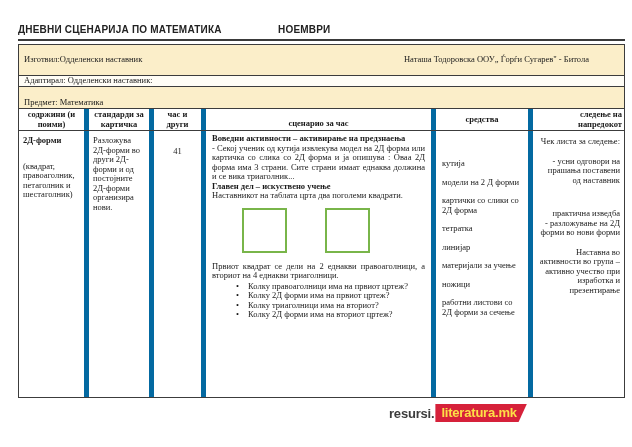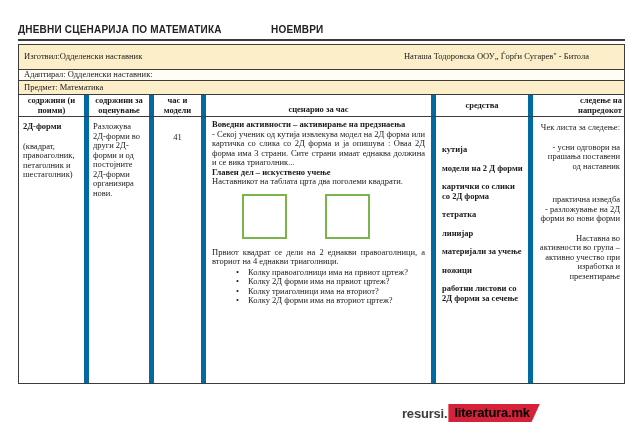--- a/index.html
+++ b/index.html
@@ -4,71 +4,71 @@
 <style>
   * { box-sizing: border-box; margin: 0; padding: 0; }
   html,body { width: 632px; height: 447px; background: #ffffff; }
   body { font-family: "Liberation Serif", serif; color: #1a1a1a; }
   .page { position: relative; width: 632px; height: 447px; background: #fff; overflow: hidden; }
 
   
   .title-bar { position: absolute; left: 18px; top: 24px; width: 607px; height: 12px;
                font-family: "Liberation Sans", sans-serif; font-weight: bold; font-size: 10px; color: #222; }
   .title-main { position: absolute; left: 0; top: 0; letter-spacing: .2px; }
-  .title-month { position: absolute; left: 253px; top: 0; letter-spacing: .2px; }
+  .title-month { position: absolute; left: 260px; top: 0; letter-spacing: .2px; }
   .title-underline { position: absolute; left: 18px; top: 39px; width: 607px; height: 2px; background: #3a3a3a; }
 
   
   .doc-table { position: absolute; left: 18px; top: 44px; width: 607px; border: 1.5px solid #3c3c3c; background: #fff; font-size: 8.5px; line-height: 9.5px; }
   .meta-row { border-bottom: 1px solid #3c3c3c; padding: 1px 5px; display: flex; align-items: center; }
   .meta-row.cream { background: #fbeec9; }
   .meta-row.white { background: #fffdf6; }
-  .r1 { height: 25px; justify-content: space-between; text-align: center; }
+  .r1 { height: 31px; justify-content: space-between; text-align: center; }
   .r1 .meta-value { padding-right: 30px; }
   .r2 { height: 11px; }
-  .r3 { height: 14px; }
+  .r3 { height: 22px; align-items: flex-end; }
   .r4 { height: 18px; }
 
   .grid { display: grid; grid-template-columns: 70px 65px 52px 230px 97px 1fr; }
   .grid > div { border-right: 5px solid #0369a1; }
   .grid > div:last-child { border-right: none; text-align: right; }
 
   .hdr { border-bottom: 1px solid #3c3c3c; height: 22px; font-weight: bold; text-align: center; }
   .hdr > div { display: flex; align-items: center; justify-content: center; padding: 1px 2px; }
   .hdr > div.hdr-low { align-items: flex-end; padding-bottom: 2px; }
 
   .content { height: 266px; }
   .content > div { padding: 5px 4px; overflow: hidden; }
 
-  .cell-topic .topic-title { font-weight: bold; margin-bottom: 10px; }
+  .cell-topic .topic-title { font-weight: bold; margin-bottom: 16px; }
   .cell-standard { padding-right: 2px; }
   .cell-hour { text-align: center; padding-top: 16px !important; }
 
   .cell-scenario { padding: 3px 6px 0 6px !important; }
   .cell-scenario .bold-head { font-weight: bold; }
   .cell-scenario .para { text-align: justify; }
   .squares-row { display: flex; gap: 38px; margin: 7px 0 9px 30px; }
   .green-square { width: 45px; height: 45px; border: 2px solid #79b54a; background: #fff; }
   .bullets { margin-top: 1px; }
   .bullet-line { display: flex; margin-left: 24px; }
   .bullet-dot { width: 12px; flex: 0 0 12px; }
 
   .cell-resources { padding-top: 28px !important; padding-left: 6px !important; }
-  .res-item { margin-bottom: 9px; font-weight: bold; }
+  .res-item { margin-bottom: 9px; }
 
   .cell-monitor { padding-top: 6px !important; padding-left: 6px !important; padding-right: 4px !important; font-family: Liberation Serif, serif; }
   .mon-item { margin-bottom: 10px; }
   .mon-item.gap-big { margin-bottom: 24px; }
   .mon-item.gap-none { margin-bottom: 0; }
 
   
-  .logo { position: absolute; top: 404px; left: 402px; display: flex; align-items: center;
+  .logo { position: absolute; top: 404px; left: 389px; display: flex; align-items: center;
           font-family: "Liberation Sans", sans-serif; font-weight: bold; font-size: 13px; }
   .logo-prefix { color: #3c3c3c; letter-spacing: -0.2px; }
-  .logo-banner { margin-left: 1px; background: #d6213a; color: #000000; padding: 1px 10px 2px 6px;
+  .logo-banner { margin-left: 1px; background: #d6213a; color: #fde047; padding: 1px 10px 2px 6px;
                  clip-path: polygon(0 0, 100% 0, 91% 100%, 0 100%); letter-spacing: -0.2px; }
 </style>
 </head>
 <body>
 
 <div class="page">
 
   <div class="title-bar">
     <span class="title-main">ДНЕВНИ СЦЕНАРИЈА ПО МАТЕМАТИКА</span>
     <span class="title-month">НОЕМВРИ</span>
@@ -83,22 +83,22 @@
     </div>
     <div class="meta-row white r2">
       <span>Адаптирал: Одделенски наставник:</span>
     </div>
     <div class="meta-row cream r3">
       <span>Предмет: Математика</span>
     </div>
 
     <div class="grid hdr">
       <div>содржини (и поими)</div>
-      <div>содржини за оценување</div>
-      <div>час и модели</div>
+      <div>стандарди за картичка</div>
+      <div>час и други</div>
       <div class="hdr-low">сценарио за час</div>
       <div>средства</div>
       <div>следење на напредокот</div>
     </div>
 
     <div class="grid content">
 
       <div class="cell-topic">
         <div class="topic-title">2Д-форми</div>
         <div class="topic-detail">(квадрат, правоаголник, петаголник и шестаголник)</div>

